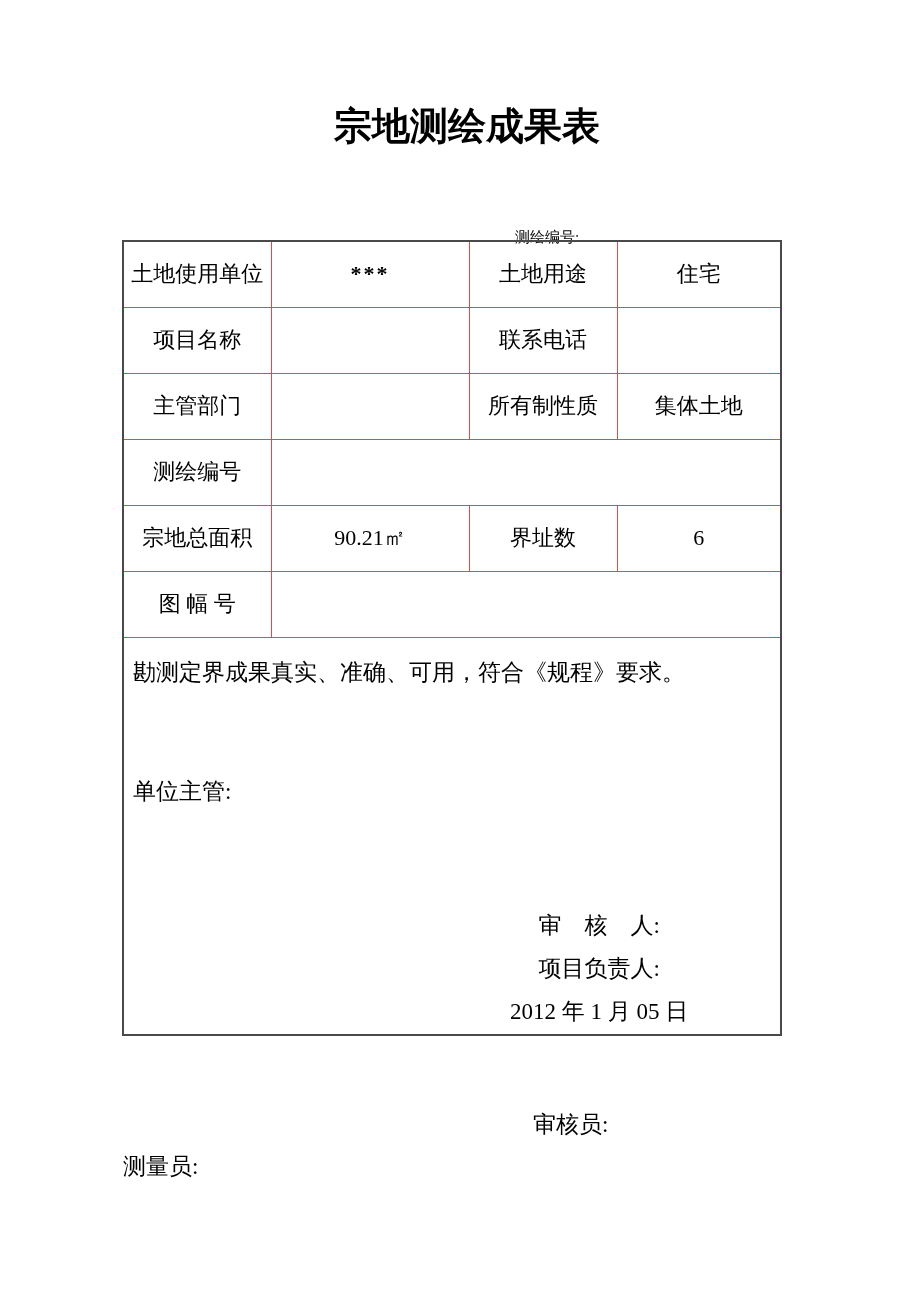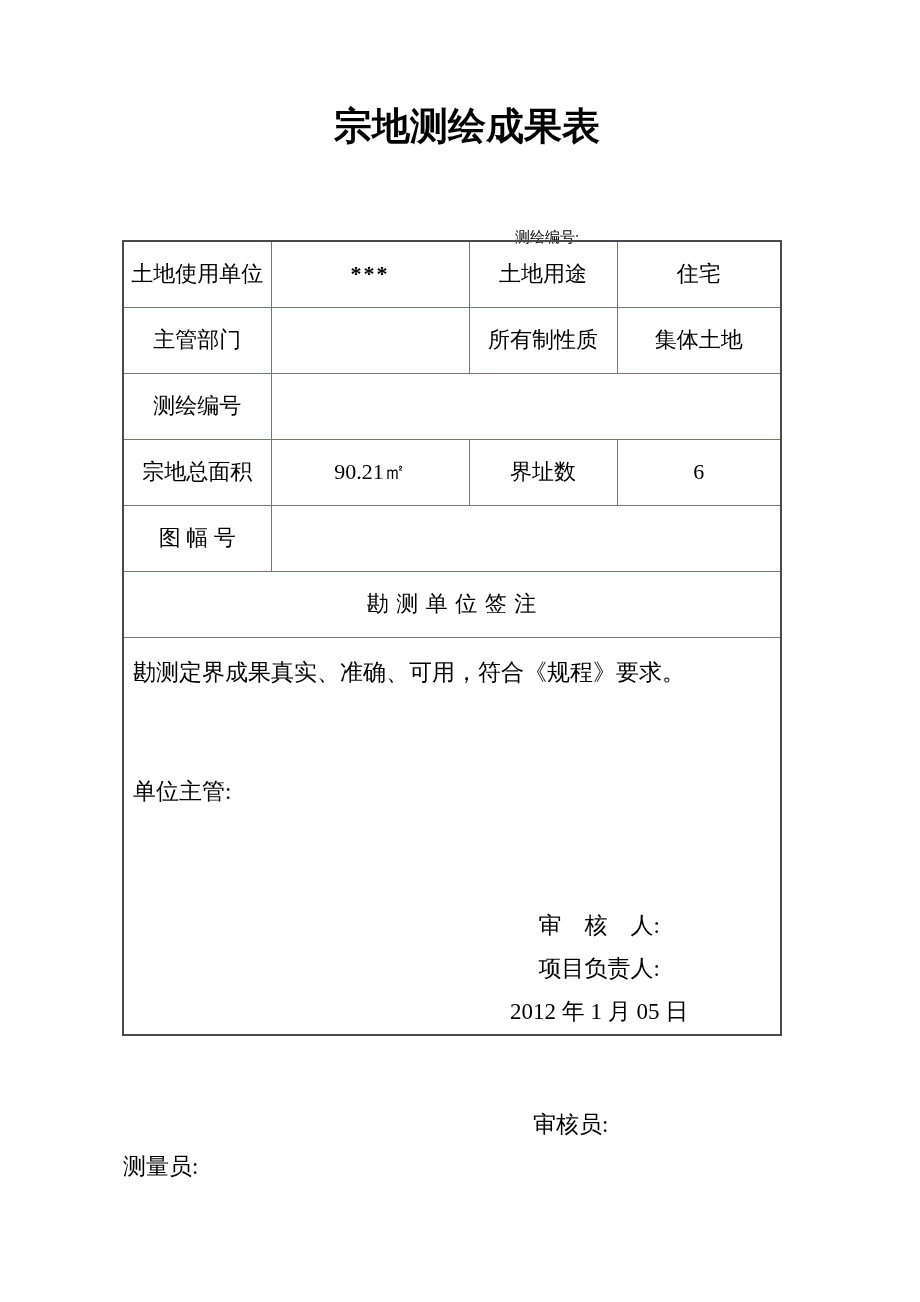--- a/index.html
+++ b/index.html
@@ -108,41 +108,44 @@
       <col style="width:164px">
     </colgroup>
     <tbody>
       <tr class="r">
         <td>土地使用单位</td>
         <td class="stars">***</td>
         <td>土地用途</td>
         <td>住宅</td>
       </tr>
       <tr class="r">
+        <td>项目名称</td>
+        <td></td>
+        <td>联系电话</td>
+        <td></td>
+      </tr>
+      <tr class="r">
         <td>主管部门</td>
         <td></td>
         <td>所有制性质</td>
         <td>集体土地</td>
       </tr>
       <tr class="r">
         <td>测绘编号</td>
         <td colspan="3"></td>
       </tr>
       <tr class="r">
         <td>宗地总面积</td>
         <td class="num">90.21㎡</td>
         <td>界址数</td>
         <td class="num">6</td>
       </tr>
       <tr class="r">
         <td>图 幅 号</td>
         <td colspan="3"></td>
-      </tr>
-      <tr class="r">
-        <td colspan="4" class="header-cell">勘 测 单 位 签 注</td>
       </tr>
       <tr class="r8">
         <td colspan="4" class="sig-cell">
           <div class="sig-statement">勘测定界成果真实、准确、可用，符合《规程》要求。</div>
           <div class="sig-unit-supervisor">单位主管:</div>
           <div class="sig-right-block">
             <div>审　核　人:</div>
             <div>项目负责人:</div>
             <div>2012 年 1 月 05 日</div>
           </div>

